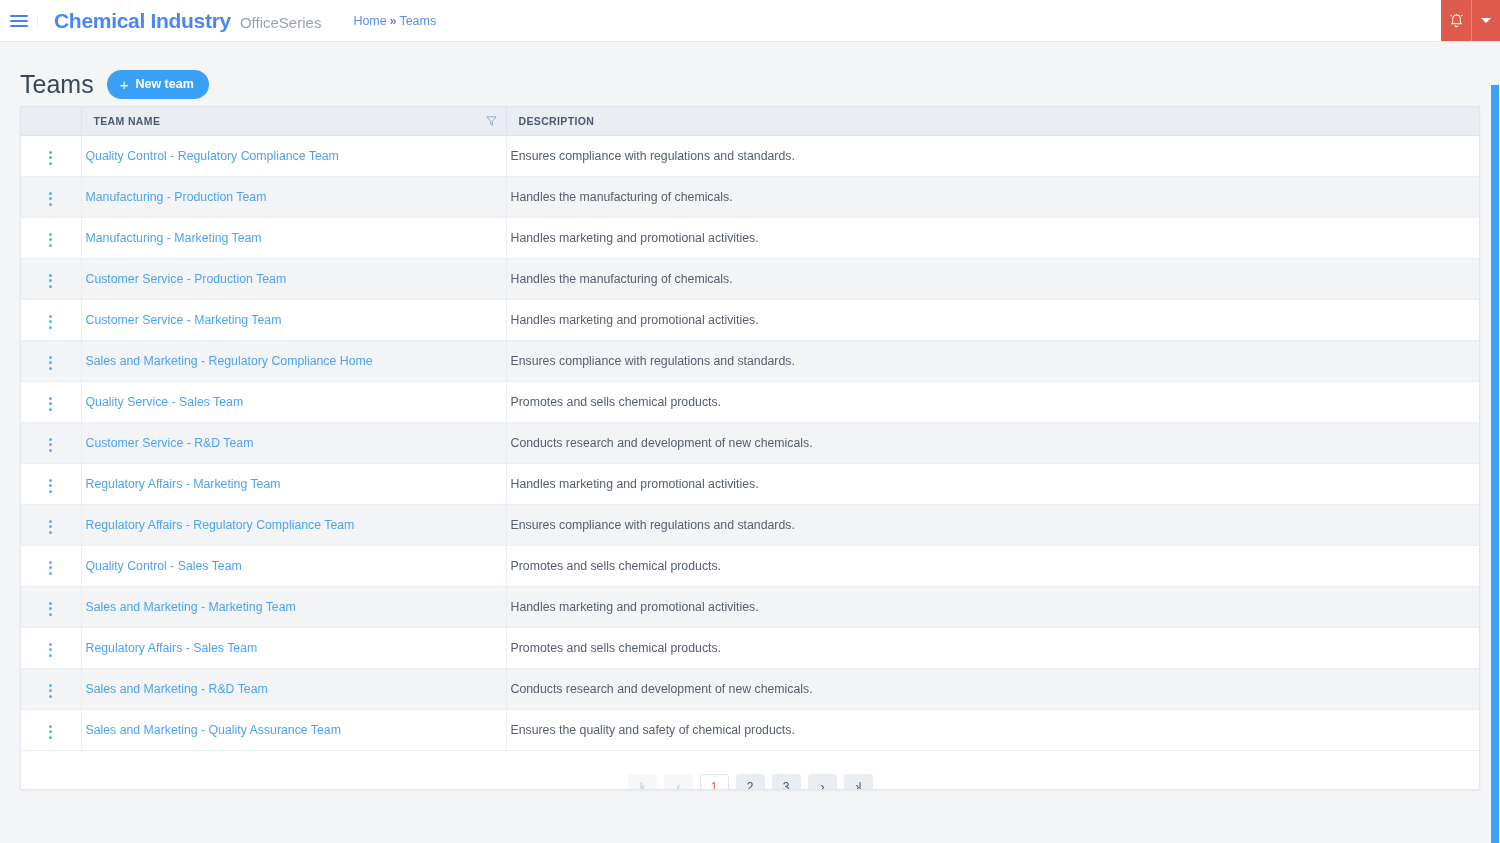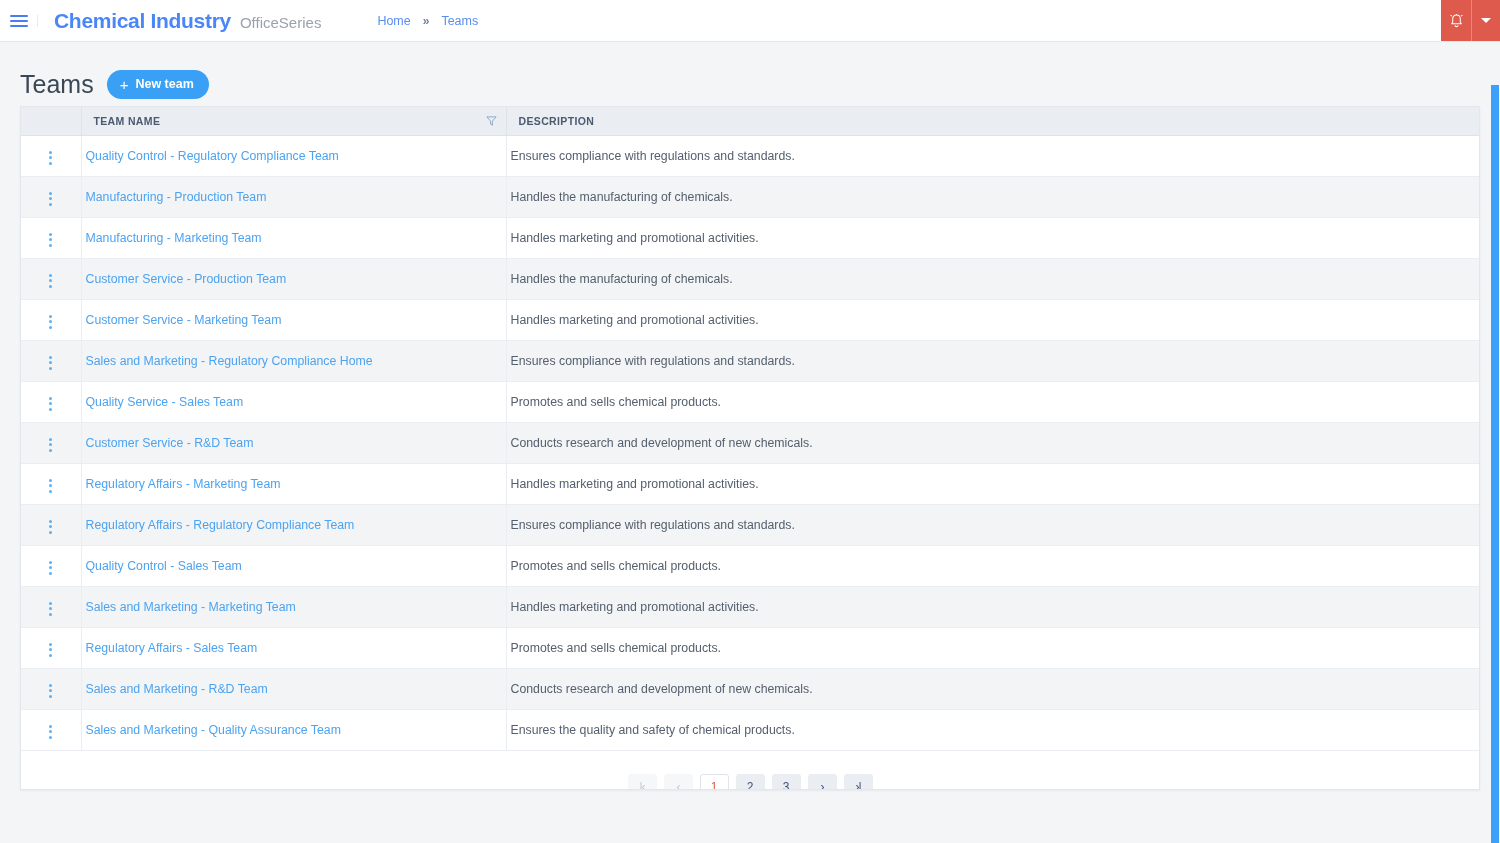--- a/index.html
+++ b/index.html
@@ -29,22 +29,22 @@
   .hamburger i { display: block; height: 2px; background: #4a7ef0; border-radius: 1px; }
 
   .brand-wrap { display: flex; align-items: baseline; padding-left: 16px; gap: 9px; }
   .brand {
     font-size: 21px; font-weight: bold; color: #4a86f7;
     letter-spacing: -0.3px;
   }
   .brand-sub { font-size: 15px; color: #9aa2ad; }
 
   .breadcrumb {
-    display: flex; align-items: center; gap: 12px;
-    margin-left: 56px; font-size: 12.5px;
+    display: flex; align-items: center; gap: 3px;
+    margin-left: 32px; font-size: 12.5px;
     align-self: center;
   }
   .breadcrumb a { color: #5b8def; text-decoration: none; cursor: pointer; }
   .breadcrumb .sep { color: #6f83a8; font-weight: bold; font-size: 12px; }
 
   .top-right {
     position: absolute; right: 0; top: 0; bottom: 0;
     display: flex; align-items: stretch;
   }
   .bell-btn, .caret-btn {

